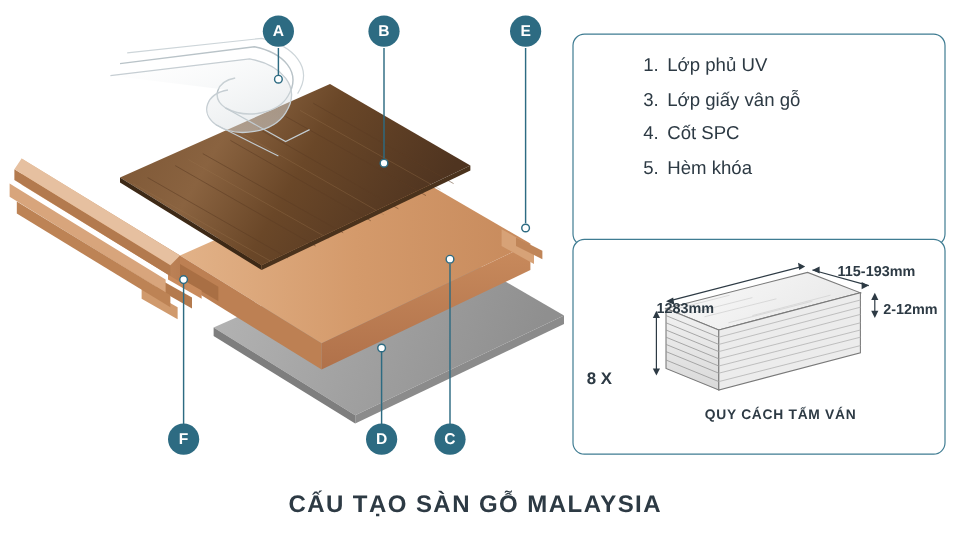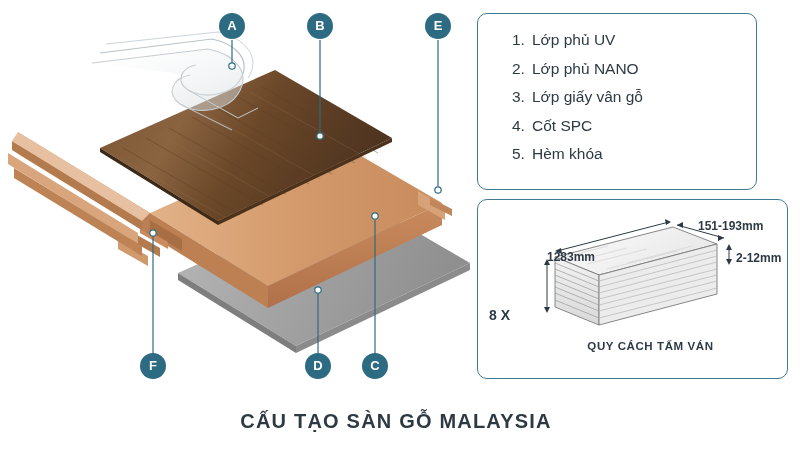--- a/index.html
+++ b/index.html
@@ -22,23 +22,24 @@
   }
   .panel {
     position: absolute;
     border: 1px solid #3f7c92;
     border-radius: 10px;
     background: #ffffff;
     box-sizing: border-box;
   }
   #legend-panel {
     left: 477px;
-    top: 13px;
-    width: 280px;
+    top: 28px;
+    width: 311px;
     height: 177px;
+    padding-left: 24px;
   }
   #spec-panel {
     left: 477px;
     top: 199px;
     width: 311px;
     height: 180px;
   }
   .legend-list {
     list-style: none;
     margin: 0;
@@ -223,23 +224,20 @@
   <div class="callout-circle" style="left:307px;top:13px;">B</div>
   <div class="callout-circle" style="left:425px;top:13px;">E</div>
   <div class="callout-circle" style="left:362px;top:353px;">C</div>
   <div class="callout-circle" style="left:305px;top:353px;">D</div>
   <div class="callout-circle" style="left:140px;top:353px;">F</div>
 
   <div class="panel" id="legend-panel">
     <ul class="legend-list">
       <li>
         <span class="legend-num">1.</span><span class="legend-txt">Lớp phủ UV</span>
-      </li>
-      <li>
-        <span class="legend-num">2.</span><span class="legend-txt">Lớp phủ NANO</span>
       </li>
       <li>
         <span class="legend-num">3.</span><span class="legend-txt">Lớp giấy vân gỗ</span>
       </li>
       <li>
         <span class="legend-num">4.</span><span class="legend-txt">Cốt SPC</span>
       </li>
       <li>
         <span class="legend-num">5.</span><span class="legend-txt">Hèm khóa</span>
       </li>
@@ -312,20 +310,20 @@
       <line x1="80" y1="52" x2="192" y2="23"></line>
       <polygon points="78,52 84,49 85,55" fill="#2d3a44" stroke="none"></polygon>
       <polygon points="194,23 188,20 189,26" fill="#2d3a44" stroke="none"></polygon>
 
       <line x1="70" y1="62" x2="70" y2="112"></line>
       <polygon points="70,60 67,66 73,66" fill="#2d3a44" stroke="none"></polygon>
       <polygon points="70,114 67,108 73,108" fill="#2d3a44" stroke="none"></polygon>
     </g>
   </svg>
 
-  <div class="spec-label" style="left:698px;top:219px;">151-193mm</div>
+  <div class="spec-label" style="left:698px;top:219px;">115-193mm</div>
   <div class="spec-label" style="left:547px;top:250px;">1283mm</div>
   <div class="spec-label" style="left:736px;top:251px;">2-12mm</div>
   <div class="spec-label" style="left:489px;top:307px;font-size:14px;text-align:right;">8 X</div>
   <div id="spec-caption">QUY CÁCH TẤM VÁN</div>
 
   <div id="title">CẤU TẠO SÀN GỖ MALAYSIA</div>
 </div>
 
 </body></html>

